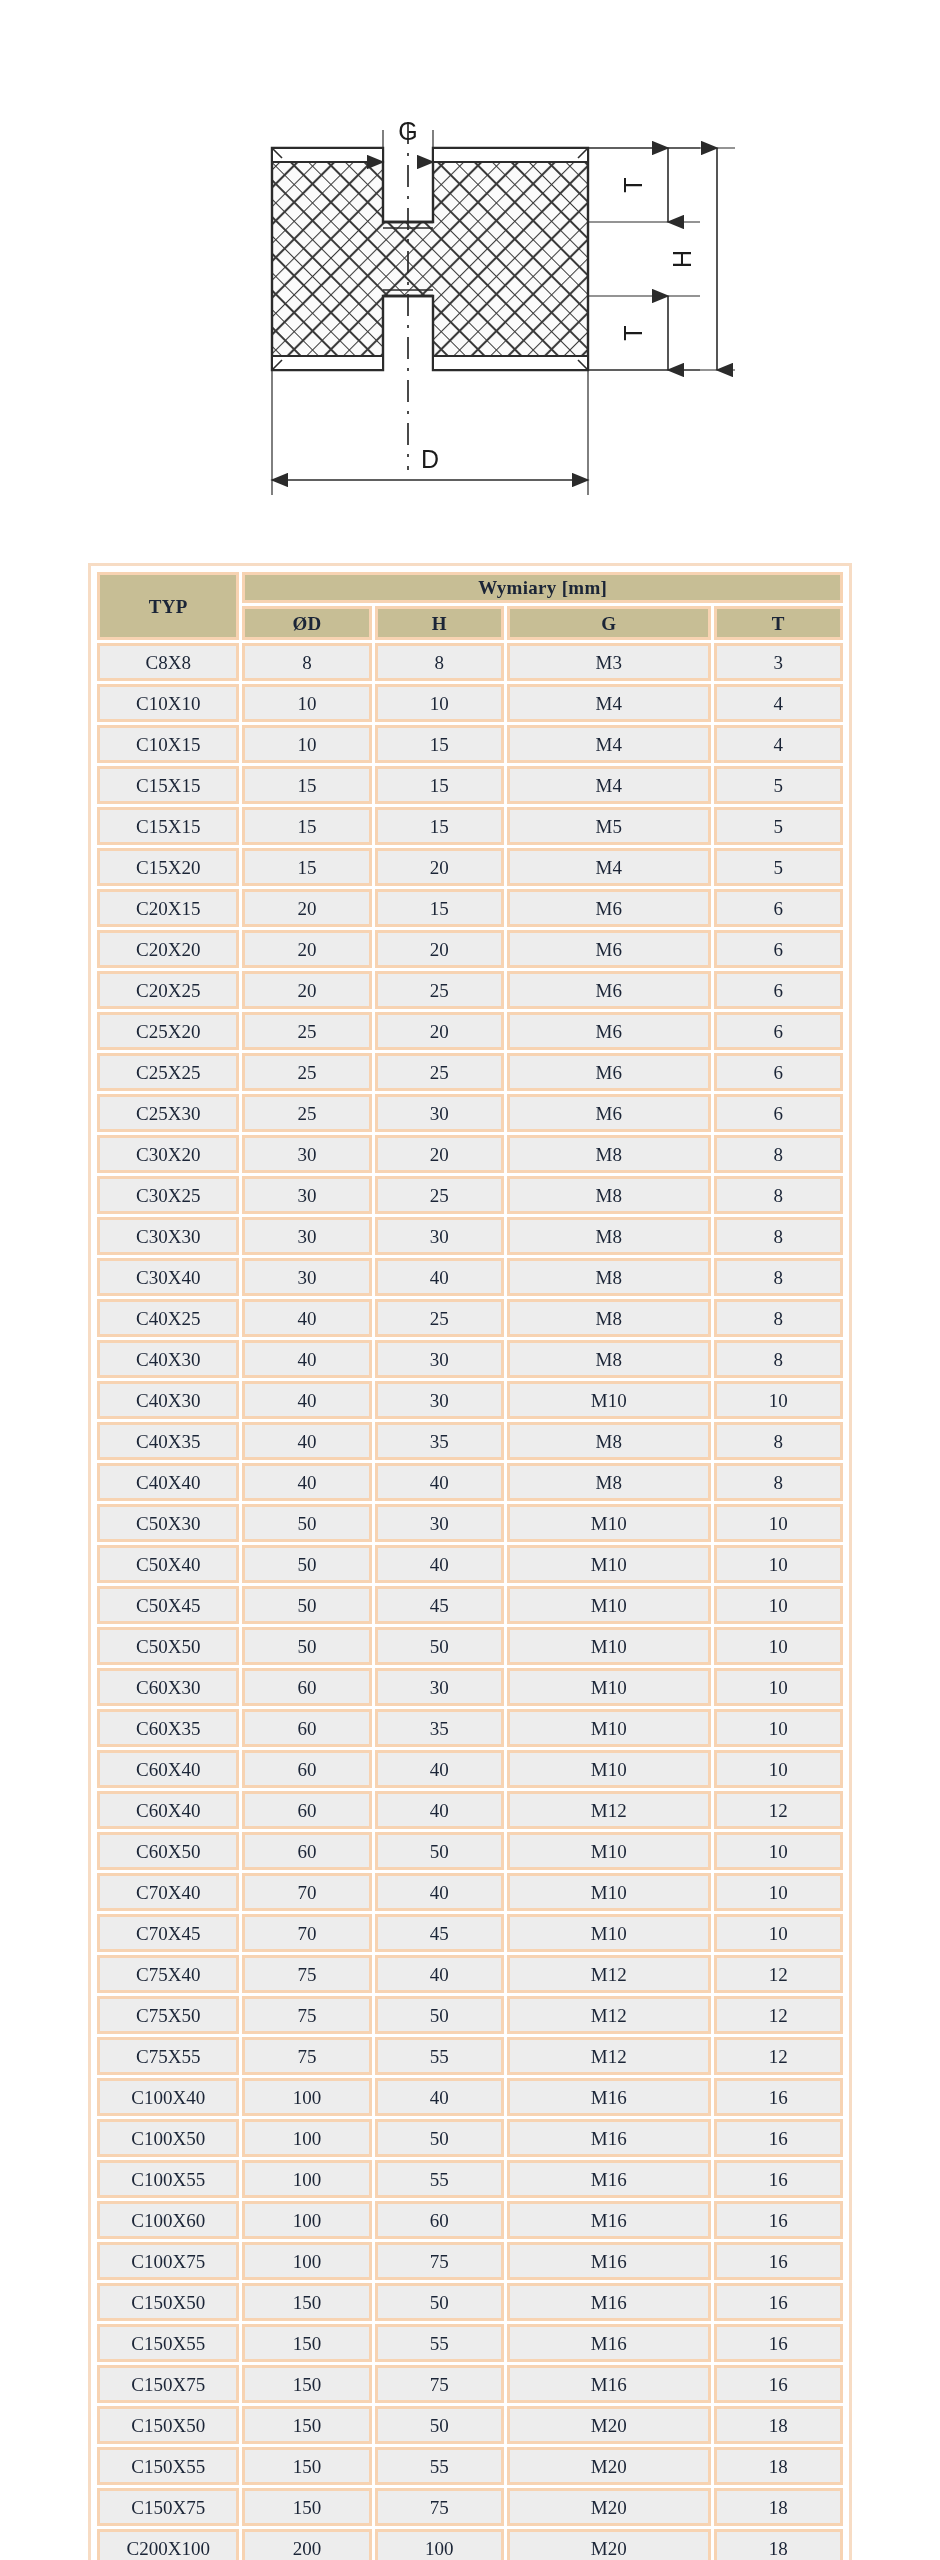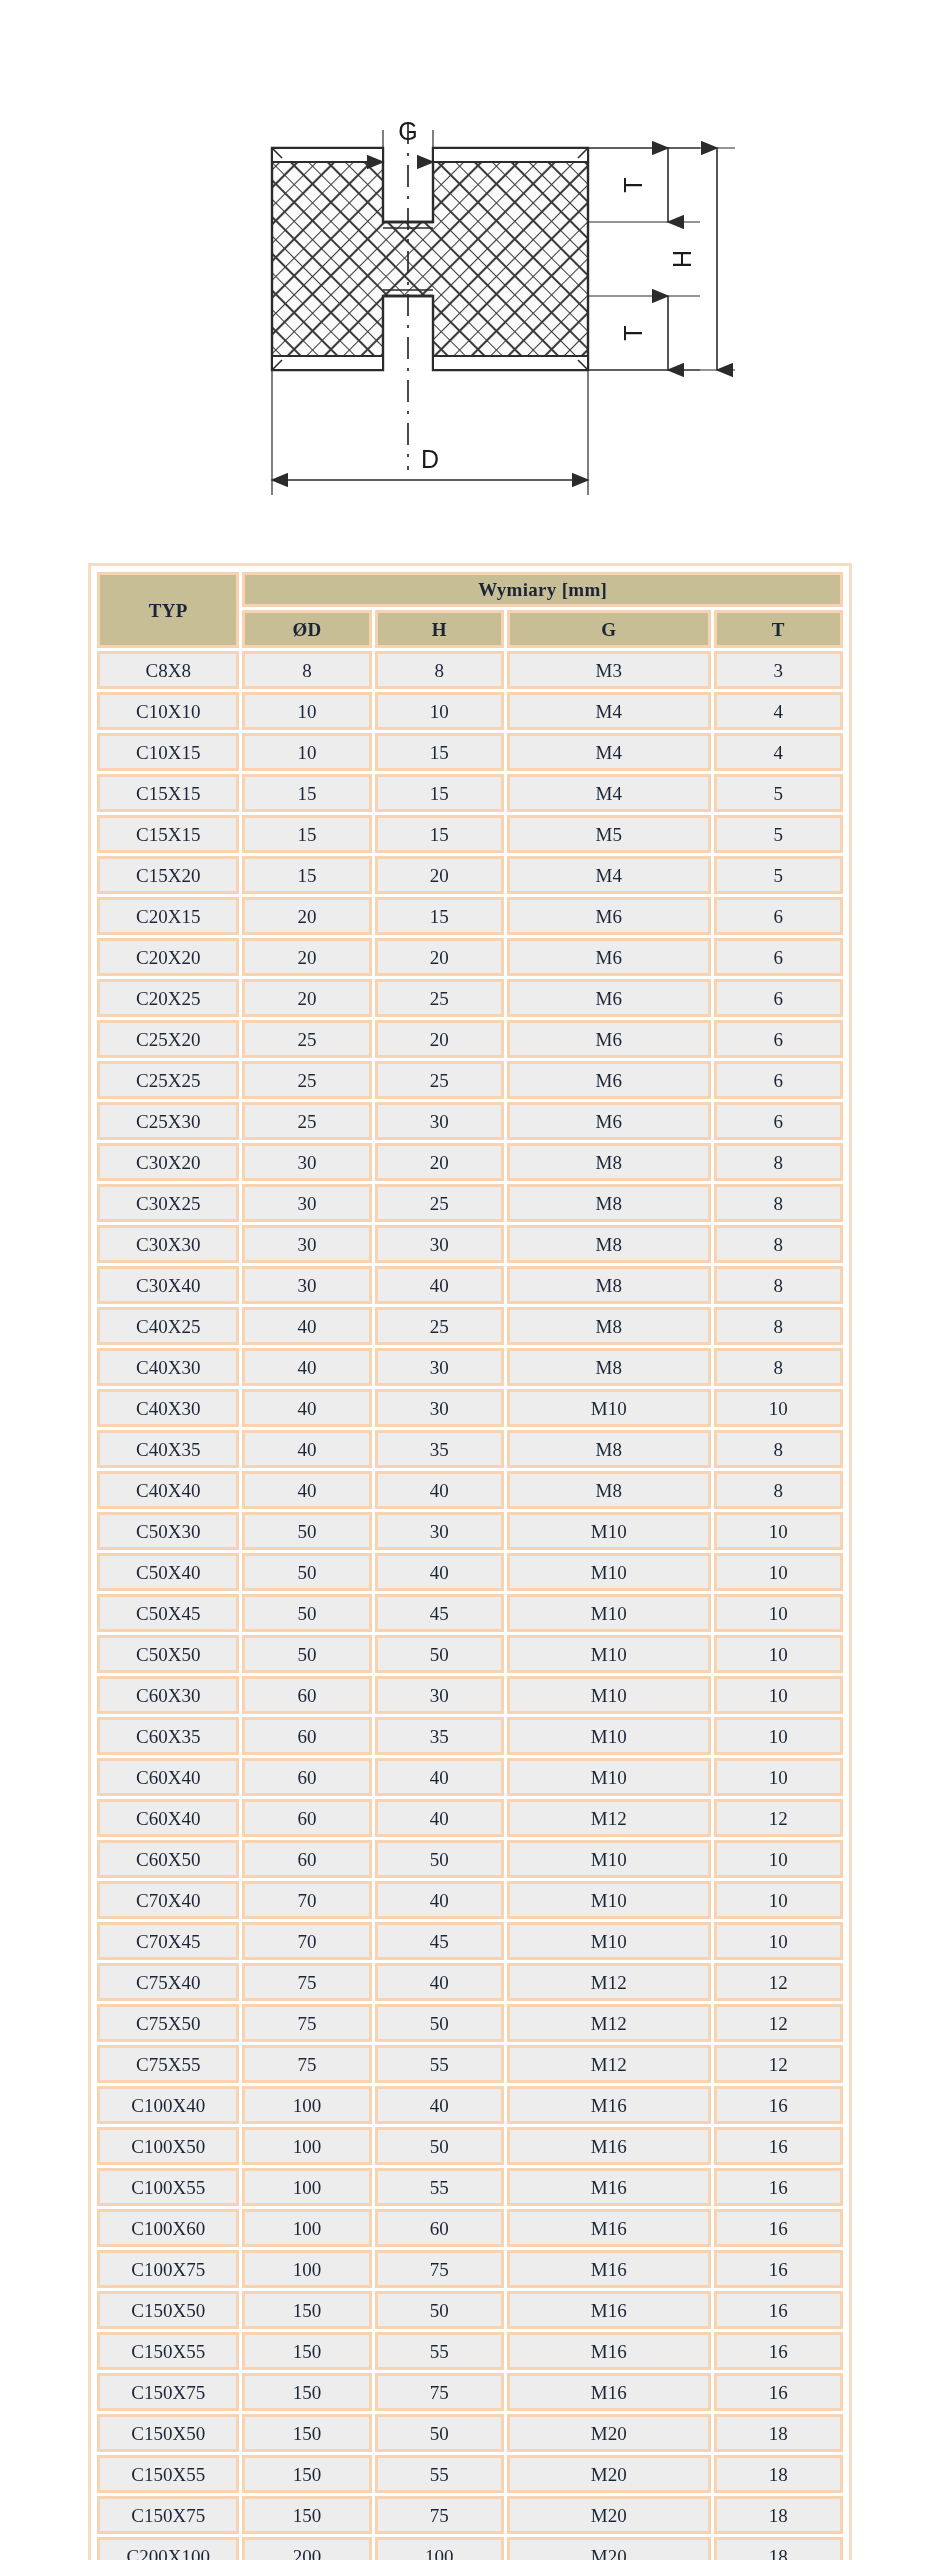--- a/index.html
+++ b/index.html
@@ -50,21 +50,21 @@
     line-height: 1;
     color: #1b2537;
     border: 3px solid #f7d3b2;
     padding: 0;
   }
   table.spec thead th {
     background: #c7be95;
     font-weight: bold;
     letter-spacing: .3px;
   }
-  th.typ-head { height: 76px; font-size: 20px; }
+  th.typ-head { height: 68px; font-size: 20px; }
   th.group-head { height: 31px; font-size: 20px; font-weight: bold; margin-top: 31px; }
   th.sub-head { height: 33px; font-size: 20px; }
   table.spec tbody td {
     background: #ededed;
     height: 38px;
     font-weight: normal;
     font-size: 19px;
   }
   td.typ-cell { font-size: 19px; }
 

